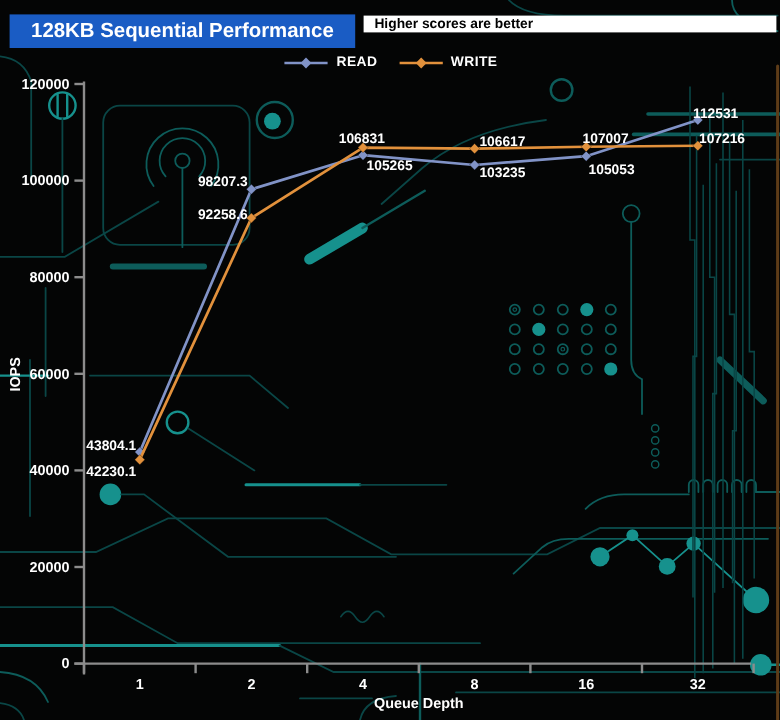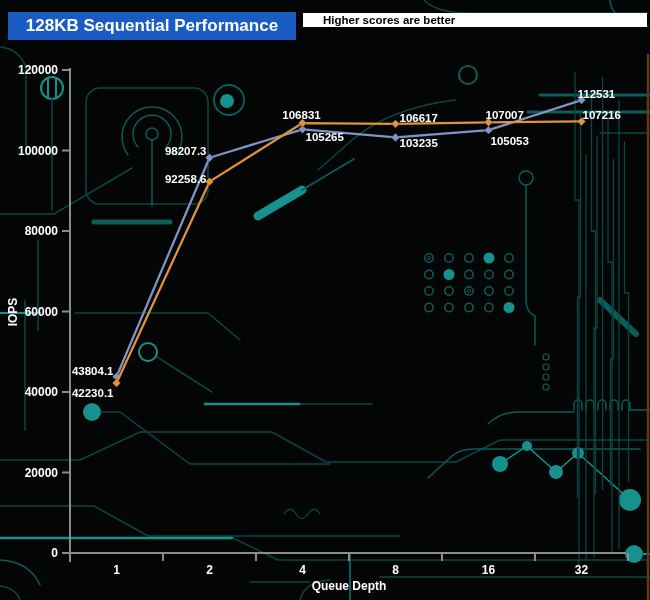--- a/index.html
+++ b/index.html
@@ -21,21 +21,21 @@
   .bg .copper{stroke:var(--copper);fill:none;}
   .hdr-left{
     position:absolute;left:8px;top:12px;width:288px;height:28px;z-index:4;
     background:var(--blue);color:#fff;font-weight:bold;font-size:17px;
     display:flex;align-items:center;justify-content:center;white-space:nowrap;
   }
   .hdr-right{position:absolute;left:303px;top:13px;width:344px;z-index:4;}
   .hdr-sub{height:15px;background:var(--blue);color:#fff;font-size:11.5px;
     font-weight:bold;line-height:15px;padding-left:5px;white-space:nowrap;}
   .hdr-note{height:14px;background:#ffffff;color:#000;font-size:11.5px;
-    font-weight:bold;line-height:14px;padding-left:20px;white-space:nowrap;}
+    font-weight:bold;line-height:14px;padding-left:9px;white-space:nowrap;}
   .legend{position:absolute;top:46px;left:0;width:650px;z-index:4;
     display:flex;justify-content:center;align-items:center;gap:16px;}
   .lg{display:flex;align-items:center;gap:5px;color:#fff;font-weight:bold;
     font-size:11.5px;letter-spacing:.4px;}
   .plot text{font-family:"Liberation Sans",sans-serif;font-weight:bold;fill:#ffffff;}
 </style>
 </head>
 <body style="--blue: #1a5cc4; --read: #8193c7; --write: #e2913c; --axis: #8c8c8c; --c1: #0a4646; --c2: #0d5c5a; --c3: #16918d; --copper: #5e3c18; background: rgb(4, 5, 5);">
 
 <div class="stage">
@@ -144,20 +144,36 @@
 
   <div class="hdr-left">
     <span>128KB Sequential Performance</span>
   </div>
   <div class="hdr-right">
     <div class="hdr-note">
       <span>Higher scores are better</span>
     </div>
   </div>
 
+  <div class="legend" id="legend">
+      <span class="lg">
+        <svg width="40" height="11">
+          <line x1="2" y1="5.5" x2="38" y2="5.5" stroke="#8193c7" stroke-width="2.2"></line>
+          <path d="M20,1 L24.5,5.5 L20,10 L15.5,5.5 Z" fill="#8193c7"></path>
+        </svg>
+        <span>READ</span>
+      </span>
+      <span class="lg">
+        <svg width="40" height="11">
+          <line x1="2" y1="5.5" x2="38" y2="5.5" stroke="#e2913c" stroke-width="2.2"></line>
+          <path d="M20,1 L24.5,5.5 L20,10 L15.5,5.5 Z" fill="#e2913c"></path>
+        </svg>
+        <span>WRITE</span>
+      </span>
+    </div>
 
   <svg class="plot" id="plot" width="650" height="600" viewBox="0 0 650 600">
       <g stroke="#8c8c8c" stroke-width="2">
         <path d="M70,68 V562" fill="none"></path>
         <path d="M62,553 H626" fill="none"></path>
         <line x1="62" y1="553" x2="70" y2="553"></line>
         <line x1="62" y1="472.5" x2="70" y2="472.5"></line>
         <line x1="62" y1="392" x2="70" y2="392"></line>
         <line x1="62" y1="311.5" x2="70" y2="311.5"></line>
         <line x1="62" y1="231" x2="70" y2="231"></line>

